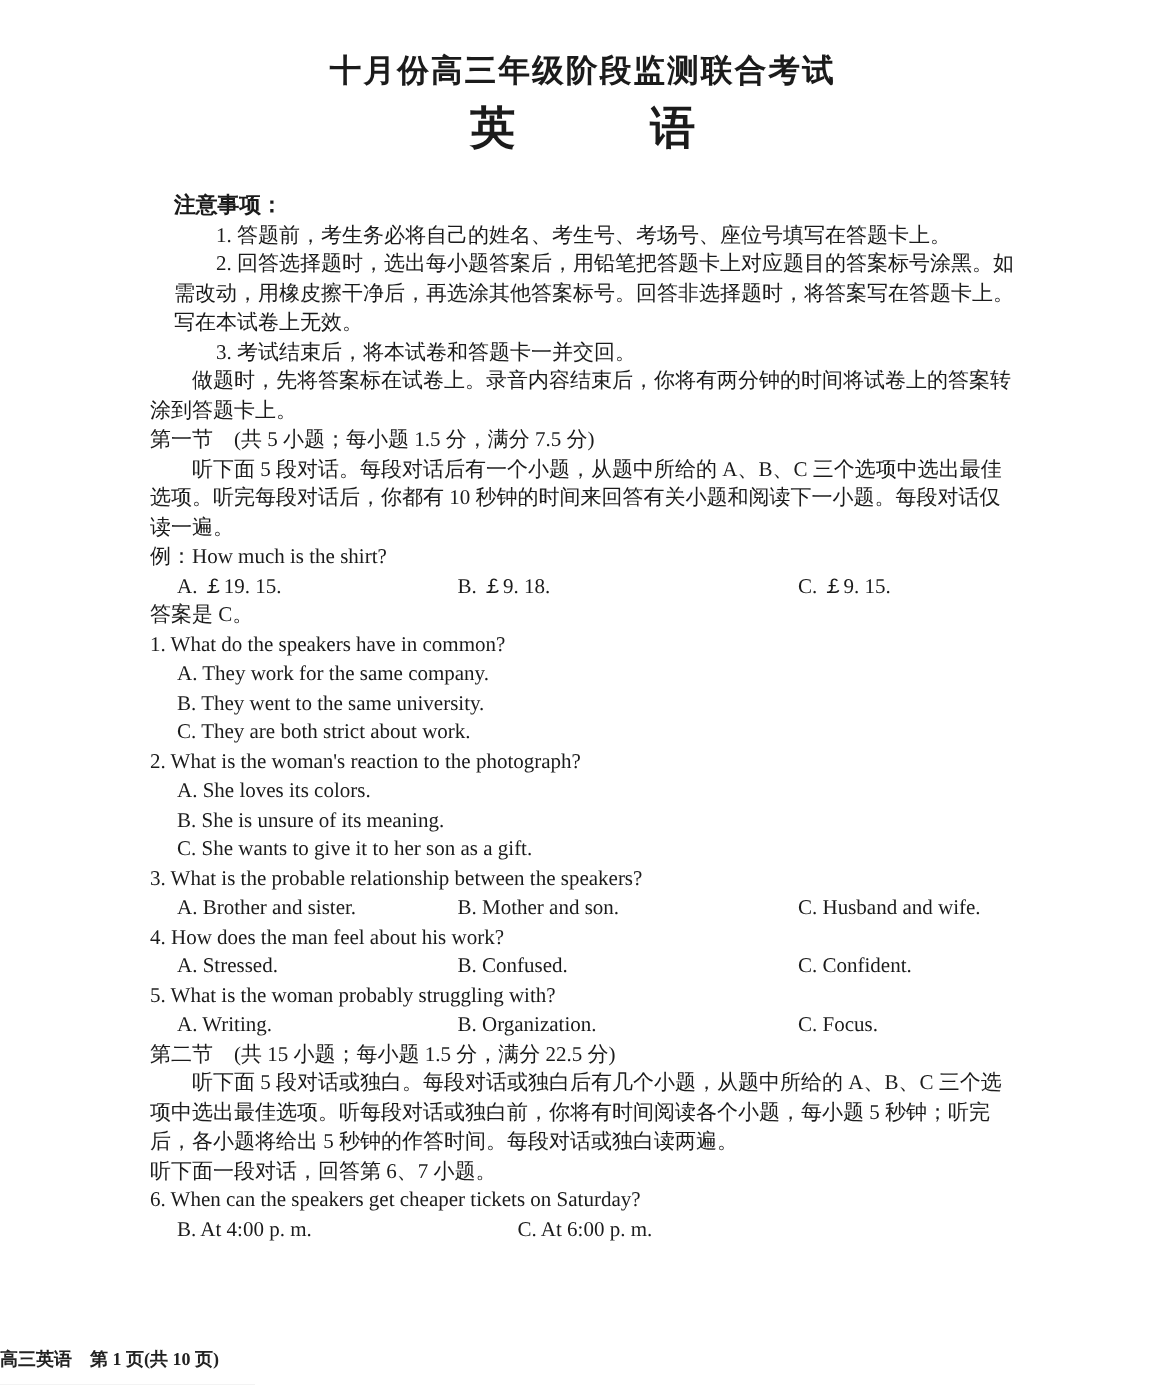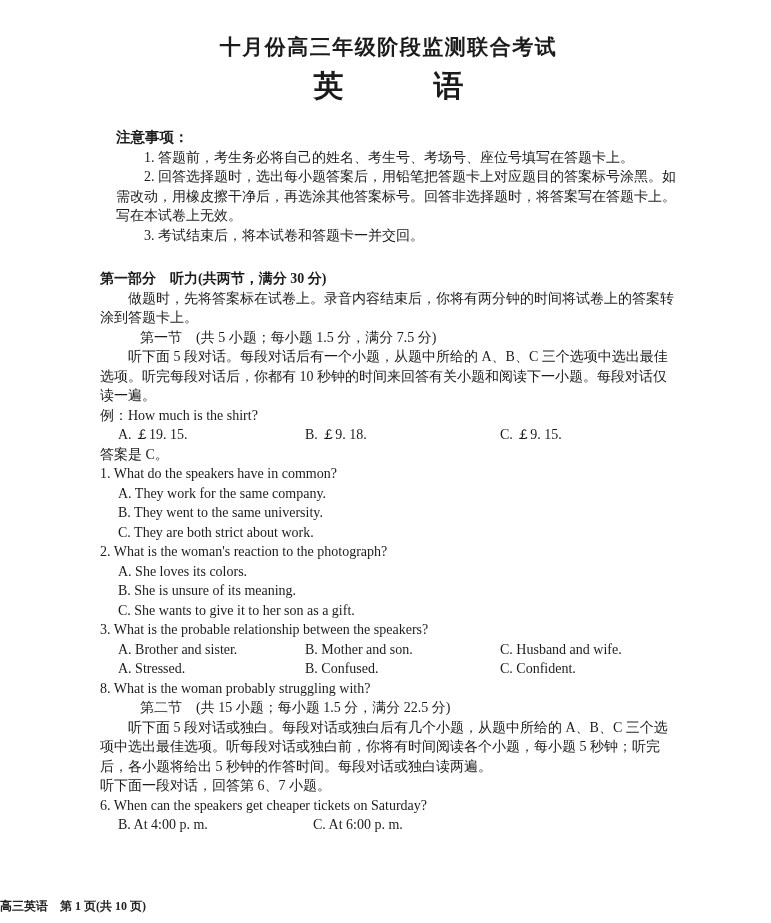--- a/index.html
+++ b/index.html
@@ -15,26 +15,26 @@
   }
   .exam-subject{
     text-align:center;font-size:30px;font-weight:bold;margin-top:8px;
     white-space:pre;line-height:36px;
   }
   .notice{margin-left:16px;margin-top:24px;}
   .notice-heading{font-weight:bold;font-size:14.5px;}
   .notice-item{text-indent:2em;}
   .part-heading{font-weight:bold;margin-top:24px;}
   .para-indent{text-indent:2em;}
-  .section-heading{margin-top:0;margin-left:40px;}
+  .section-heading{margin-top:0;}
   .opt-stacked{padding-left:18px;}
   .opt-row{padding-left:18px;display:flex;}
   .opt-row .c1{width:187px;}
   .opt-row .c2{width:195px;}
-  .opt-row .c3{flex:1;}
+  .opt-row .c3{flex:1;margin-left:32px;}
   .answer-line{}
   .footer{
     position:absolute;bottom:8px;left:0;width:100%;
     font-weight:bold;font-size:12px;color:#222;
   }
 </style>
 </head>
 <body>
 
 <div class="page">
@@ -43,21 +43,20 @@
     <h1 class="exam-title">十月份高三年级阶段监测联合考试</h1>
     <div class="exam-subject">英　　　语</div>
 
     <div class="notice">
       <div class="notice-heading">注意事项：</div>
       <div class="notice-item">1. 答题前，考生务必将自己的姓名、考生号、考场号、座位号填写在答题卡上。</div>
       <div class="notice-item">2. 回答选择题时，选出每小题答案后，用铅笔把答题卡上对应题目的答案标号涂黑。如需改动，用橡皮擦干净后，再选涂其他答案标号。回答非选择题时，将答案写在答题卡上。写在本试卷上无效。</div>
       <div class="notice-item">3. 考试结束后，将本试卷和答题卡一并交回。</div>
     </div>
 
-    <div class="part-heading">第一部分　听力(共两节，满分 30 分)</div>
     <div class="para-indent">做题时，先将答案标在试卷上。录音内容结束后，你将有两分钟的时间将试卷上的答案转涂到答题卡上。</div>
 
     <div class="section-heading">第一节　(共 5 小题；每小题 1.5 分，满分 7.5 分)</div>
     <div class="para-indent">听下面 5 段对话。每段对话后有一个小题，从题中所给的 A、B、C 三个选项中选出最佳选项。听完每段对话后，你都有 10 秒钟的时间来回答有关小题和阅读下一小题。每段对话仅读一遍。</div>
 
     <div>
       <div>例：How much is the shirt?</div>
       <div class="opt-row">
         <span class="c1">A. ￡19. 15.</span>
         <span class="c2">B. ￡9. 18.</span>
@@ -83,29 +82,35 @@
     <div class="question">
       <div>3. What is the probable relationship between the speakers?</div>
       <div class="opt-row">
         <span class="c1">A. Brother and sister.</span>
         <span class="c2">B. Mother and son.</span>
         <span class="c3">C. Husband and wife.</span>
       </div>
     </div>
 
     <div class="question">
+      <div>4. How does the man feel about his work?</div>
       <div class="opt-row">
         <span class="c1">A. Stressed.</span>
         <span class="c2">B. Confused.</span>
         <span class="c3">C. Confident.</span>
       </div>
     </div>
 
     <div class="question">
-      <div>8. What is the woman probably struggling with?</div>
+      <div>5. What is the woman probably struggling with?</div>
+      <div class="opt-row">
+        <span class="c1">A. Writing.</span>
+        <span class="c2">B. Organization.</span>
+        <span class="c3">C. Focus.</span>
+      </div>
     </div>
 
     <div class="section-heading">第二节　(共 15 小题；每小题 1.5 分，满分 22.5 分)</div>
     <div class="para-indent">听下面 5 段对话或独白。每段对话或独白后有几个小题，从题中所给的 A、B、C 三个选项中选出最佳选项。听每段对话或独白前，你将有时间阅读各个小题，每小题 5 秒钟；听完后，各小题将给出 5 秒钟的作答时间。每段对话或独白读两遍。</div>
     <div>听下面一段对话，回答第 6、7 小题。</div>
 
     <div class="question">
       <div>6. When can the speakers get cheaper tickets on Saturday?</div>
       <div class="opt-row">
         <span class="c2">B. At 4:00 p. m.</span>

